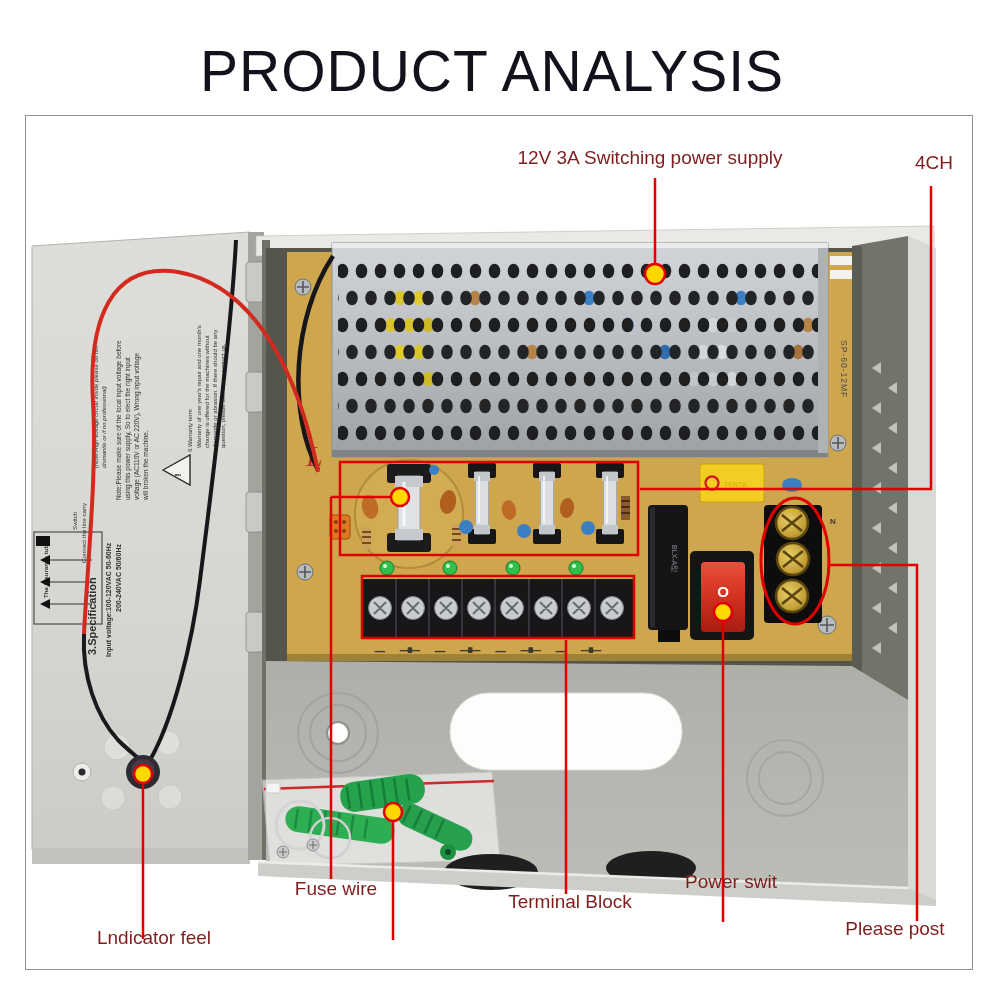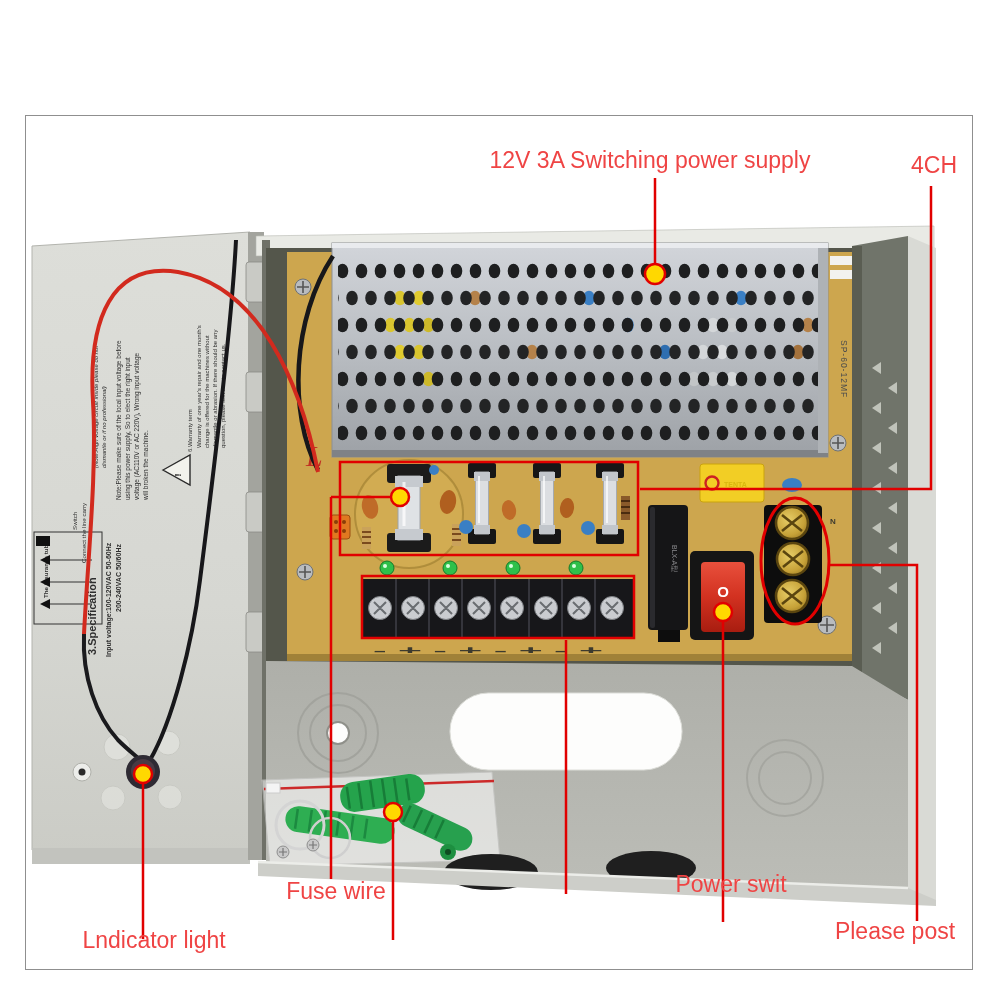--- a/index.html
+++ b/index.html
@@ -1,28 +1,29 @@
 <!DOCTYPE html>
 <html><head>
 <meta charset="utf-8">
 <style>
   html,body{margin:0;padding:0;background:#ffffff;}
   #stage{position:relative;width:1000px;height:1000px;background:#fff;overflow:hidden;
          font-family:"Liberation Sans",sans-serif;}
   #photo-svg{position:absolute;left:0;top:0;}
   .page-title{position:absolute;left:492px;top:38px;transform:translateX(-50%);
     font-size:57px;font-weight:400;letter-spacing:1px;color:#12121c;white-space:nowrap;}
-  .lbl{position:absolute;transform:translateX(-50%);font-size:23px;color:#ef4444;
+  .lbl{position:absolute;transform:translateX(-50%);font-size:19px;color:#7f1d1d;
        white-space:nowrap;}
 </style>
 </head>
 <body>
 
 <div id="stage">
 
+  <div class="page-title">PRODUCT ANALYSIS</div>
 
   <svg id="photo-svg" width="1000" height="1000" viewBox="0 0 1000 1000">
 
     <defs>
       <pattern id="holes" x="333" y="258" width="19" height="54" patternUnits="userSpaceOnUse">
         <ellipse cx="9.5" cy="13" rx="5.8" ry="7.3" fill="#1e1f20"></ellipse>
         <ellipse cx="0" cy="40" rx="5.8" ry="7.3" fill="#232425"></ellipse>
         <ellipse cx="19" cy="40" rx="5.8" ry="7.3" fill="#232425"></ellipse>
       </pattern>
       <linearGradient id="gDoor" x1="0" y1="0" x2="0" y2="1">
@@ -428,16 +429,17 @@
       <polyline points="829,565 917,565 917,921"></polyline>
 
       <line x1="143" y1="783" x2="143" y2="939"></line>
       <circle cx="143" cy="774" r="9" fill="#ffd800"></circle>
     </g>
   </svg>
 
   <div class="lbl" style="left:650px;top:147px">12V 3A Switching power supply</div>
   <div class="lbl" style="left:934px;top:152px">4CH</div>
   <div class="lbl" style="left:336px;top:878px">Fuse wire</div>
-  <div class="lbl" style="left:154px;top:927px">Lndicator light</div>
+  <div class="lbl" style="left:154px;top:927px">Lndicator feel</div>
+  <div class="lbl" style="left:570px;top:891px">Terminal Block</div>
   <div class="lbl" style="left:731px;top:871px">Power swit</div>
   <div class="lbl" style="left:895px;top:918px">Please post</div>
 </div>
 
 </body></html>

